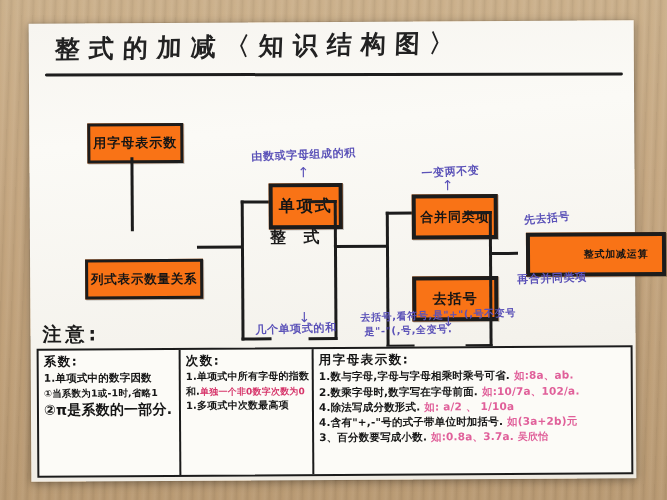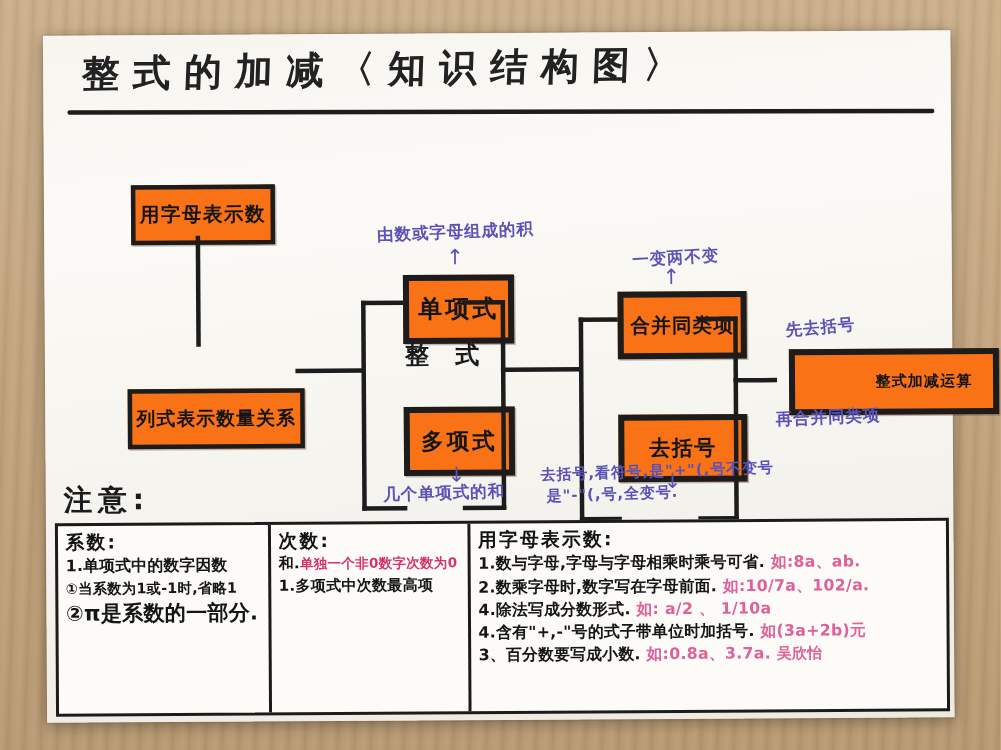--- a/index.html
+++ b/index.html
@@ -114,23 +114,20 @@
   <div class="connector h" style="left:211px;top:315px;width:30px;"></div>
 
   <div class="box thick" style="left:239px;top:161px;width:66px;height:38px;font-size:16px;">
     <span>单项式</span>
   </div>
 
   <div class="hand" style="position:absolute;left:240px;top:206px;font-size:16px;font-weight:700;letter-spacing:6px;">
     <span>整  式</span>
   </div>
 
-  <div class="box thick" style="left:239px;top:249px;width:66px;height:38px;font-size:15px;">
-    <span>多项式</span>
-  </div>
 
   <div class="connector v" style="left:304px;top:178px;height:140px;"></div>
   <div class="connector h" style="left:278px;top:178px;width:29px;"></div>
   <div class="connector h" style="left:278px;top:315px;width:29px;"></div>
 
   <div class="connector h" style="left:304px;top:223px;width:54px;"></div>
 
   <div class="connector v" style="left:356px;top:190px;height:136px;"></div>
   <div class="connector h" style="left:356px;top:190px;width:28px;"></div>
   <div class="connector h" style="left:356px;top:323px;width:28px;"></div>
@@ -191,20 +188,21 @@
 
     <div class="col" id="col1">
       <div class="col-title hand">系数:</div>
       <div class="line hand" style="font-size:10.5px;">1.单项式中的数字因数</div>
       <div class="line hand pink" style="font-size:9.5px;">①当系数为1或-1时,省略1</div>
       <div class="line hand pink" style="font-size:14px;">②π是系数的一部分.</div>
     </div>
 
     <div class="col" id="col2">
       <div class="col-title hand">次数:</div>
+      <div class="line hand" style="font-size:10px;">1.单项式中所有字母的指数</div>
       <div class="line hand" style="font-size:10px;">
         <span>和.</span><span class="red" style="font-size:9px;">单独一个非0数字次数为0</span>
       </div>
       <div class="line hand" style="font-size:10px;">1.多项式中次数最高项</div>
     </div>
 
     <div class="col" id="col3">
       <div class="col-title hand">用字母表示数:</div>
 
       <div class="line hand" style="font-size:10.5px;">

